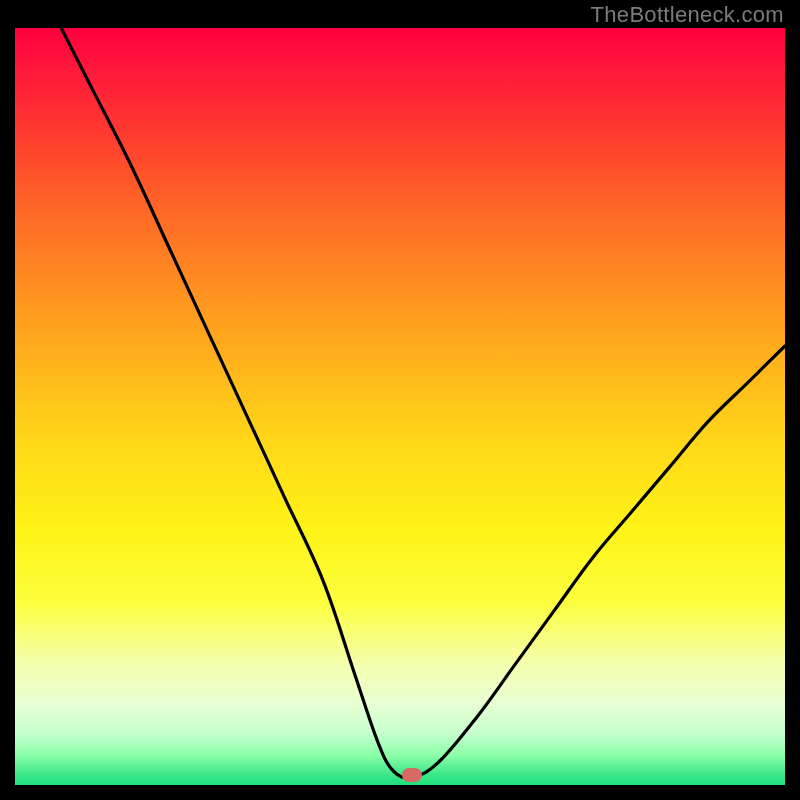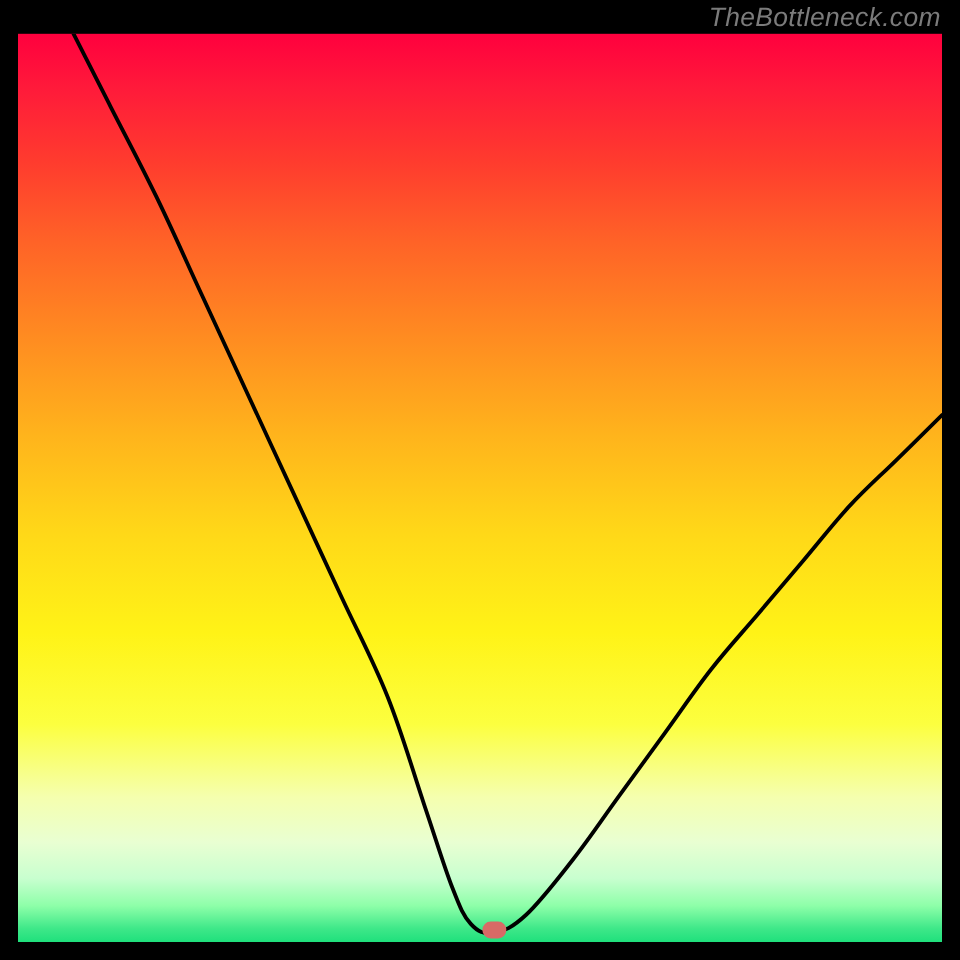--- a/index.html
+++ b/index.html
@@ -9,21 +9,20 @@
     height: 800px;
     background: #000;
     overflow: hidden;
     font-family: Arial, Helvetica, sans-serif;
   }
   .frame {
     position: relative;
     width: 800px;
     height: 616px;
     background: #000;
-    font-style: italic;
   }
   .watermark {
     position: absolute;
     top: 2px;
     right: 16px;
     color: #7b7b7b;
     font-size: 22px;
     font-weight: 500;
     letter-spacing: 0.3px;
     z-index: 10;

